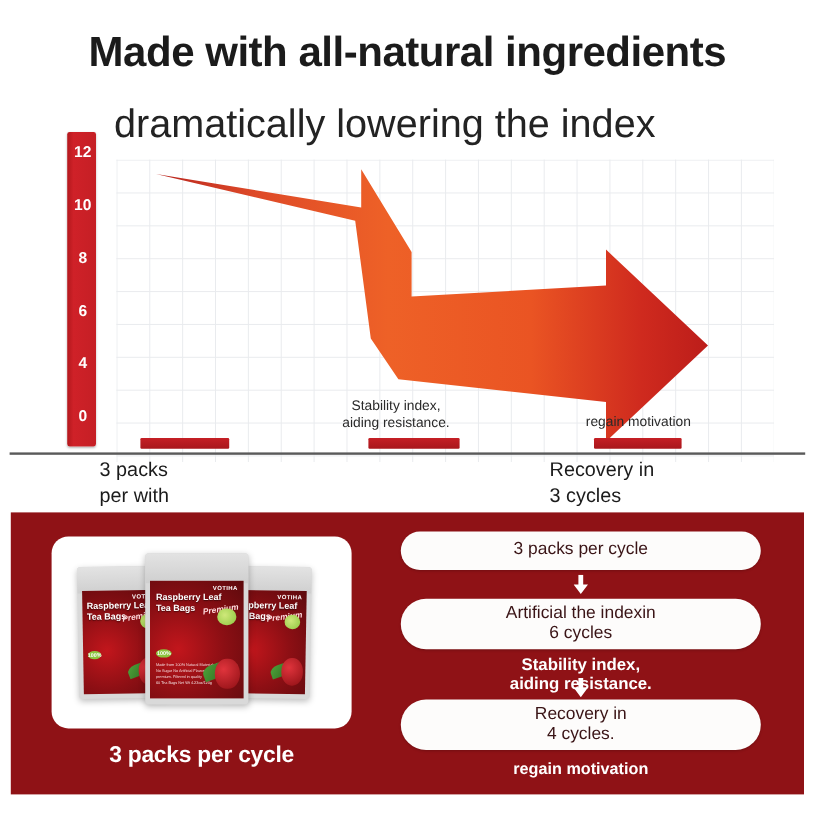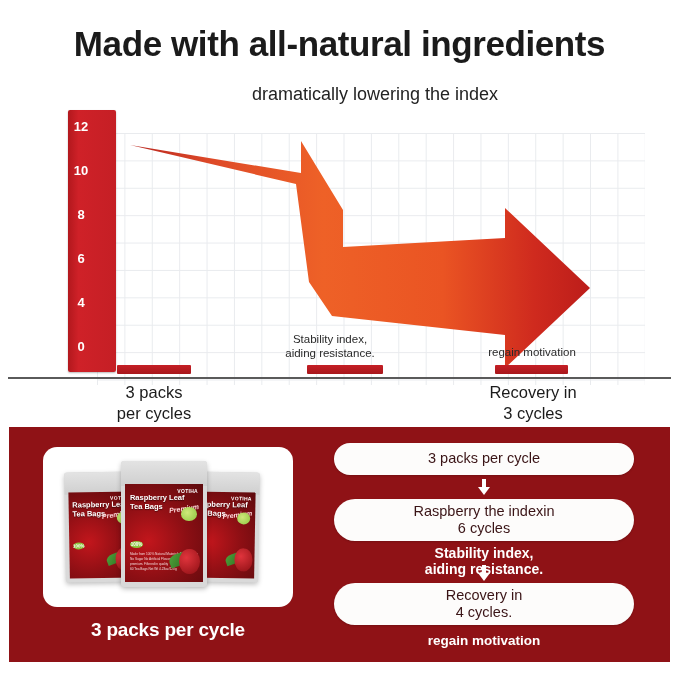--- a/index.html
+++ b/index.html
@@ -15,37 +15,36 @@
   
   .main-title{
     position:absolute;left:0;top:26px;width:679px;
     text-align:center;
     font-size:35px;font-weight:bold;color:#1b1b1b;
     letter-spacing:-0.4px;line-height:1.05;
     white-space:nowrap;
   }
   .sub-title{
     position:absolute;left:95px;top:85px;width:560px;
-    text-align:center;
-    font-size:18px;font-weight:400;color:#232323;
+    font-size:33px;font-weight:400;color:#232323;
     line-height:1.1;white-space:nowrap;
   }
 
   
   .chart-area{position:absolute;left:0;top:110px;width:679px;height:290px;}
   .grid{
     position:absolute;left:97px;top:23px;width:548px;height:252px;
     background:#ffffff;
     background-image:
       linear-gradient(to right,#e9ebee 1px,transparent 1px),
       linear-gradient(to bottom,#e9ebee 1px,transparent 1px);
     background-size:27.4px 27.4px;
   }
   .y-axis-bar{
-    position:absolute;left:68px;top:0px;width:48px;height:262px;
+    position:absolute;left:56px;top:0px;width:24px;height:262px;
     background:linear-gradient(to right,#b2181d 0%,#cf2128 22%,#c51f25 100%);
     border-radius:2px;
     box-shadow:0 1px 2px rgba(0,0,0,.28);
   }
   .y-tick{
     position:absolute;left:0;width:26px;text-align:center;
     color:#ffffff;font-size:13px;font-weight:bold;line-height:1;
   }
 
   .arrow-svg{position:absolute;left:0;top:0;width:679px;height:290px;}
@@ -66,21 +65,21 @@
   
   .xbar{
     position:absolute;top:255px;height:9px;
     background:linear-gradient(to bottom,#c51f25,#a8171c);
     border-radius:1px;
   }
 
   
   .xlabels{position:absolute;left:0;top:382px;width:679px;height:38px;}
   .xlabel{
-    position:absolute;text-align:center;
+    position:absolute;
     font-size:16.5px;line-height:1.25;color:#1b1b1b;font-weight:400;
   }
   .xl-1{left:83px;width:142px;}
   .xl-2{left:262px;width:172px;}
   .xl-3{left:458px;width:150px;}
 
   
   .panel{
     position:absolute;left:9px;top:427px;width:661px;height:235px;
     background:#8f1216;
@@ -208,21 +207,21 @@
     <div class="xbar" style="left:117px;width:74px;"></div>
     <div class="xbar" style="left:307px;width:76px;"></div>
     <div class="xbar" style="left:495px;width:73px;"></div>
 
     <div class="baseline"></div>
   </div>
 
   <div class="xlabels">
     <div class="xlabel xl-1">
       <span>3 packs</span><br>
-      <span>per cycles</span>
+      <span>per with</span>
     </div>
     <div class="xlabel xl-3">
       <span>Recovery in</span><br>
       <span>3 cycles</span>
     </div>
   </div>
 
   <div class="panel">
 
     <div class="photo-card">
@@ -286,21 +285,21 @@
     <div class="flow">
 
       <div class="pill pill-1">3 packs per cycle</div>
 
       <svg class="arrow-down ad-1" viewBox="0 0 12 16">
         <polygon points="4,0 8,0 8,8 12,8 6,16 0,8 4,8" fill="#ffffff"></polygon>
       </svg>
 
       <div class="pill pill-2">
         <div>
-          <span>Raspberry the indexin</span><br>
+          <span>Artificial the indexin</span><br>
           <span>6 cycles</span>
         </div>
       </div>
 
       <div class="flow-note fn-1">
         <span>Stability index,</span><br>
         <span>aiding resistance.</span>
       </div>
 
       <svg class="arrow-down ad-2" viewBox="0 0 12 16">

